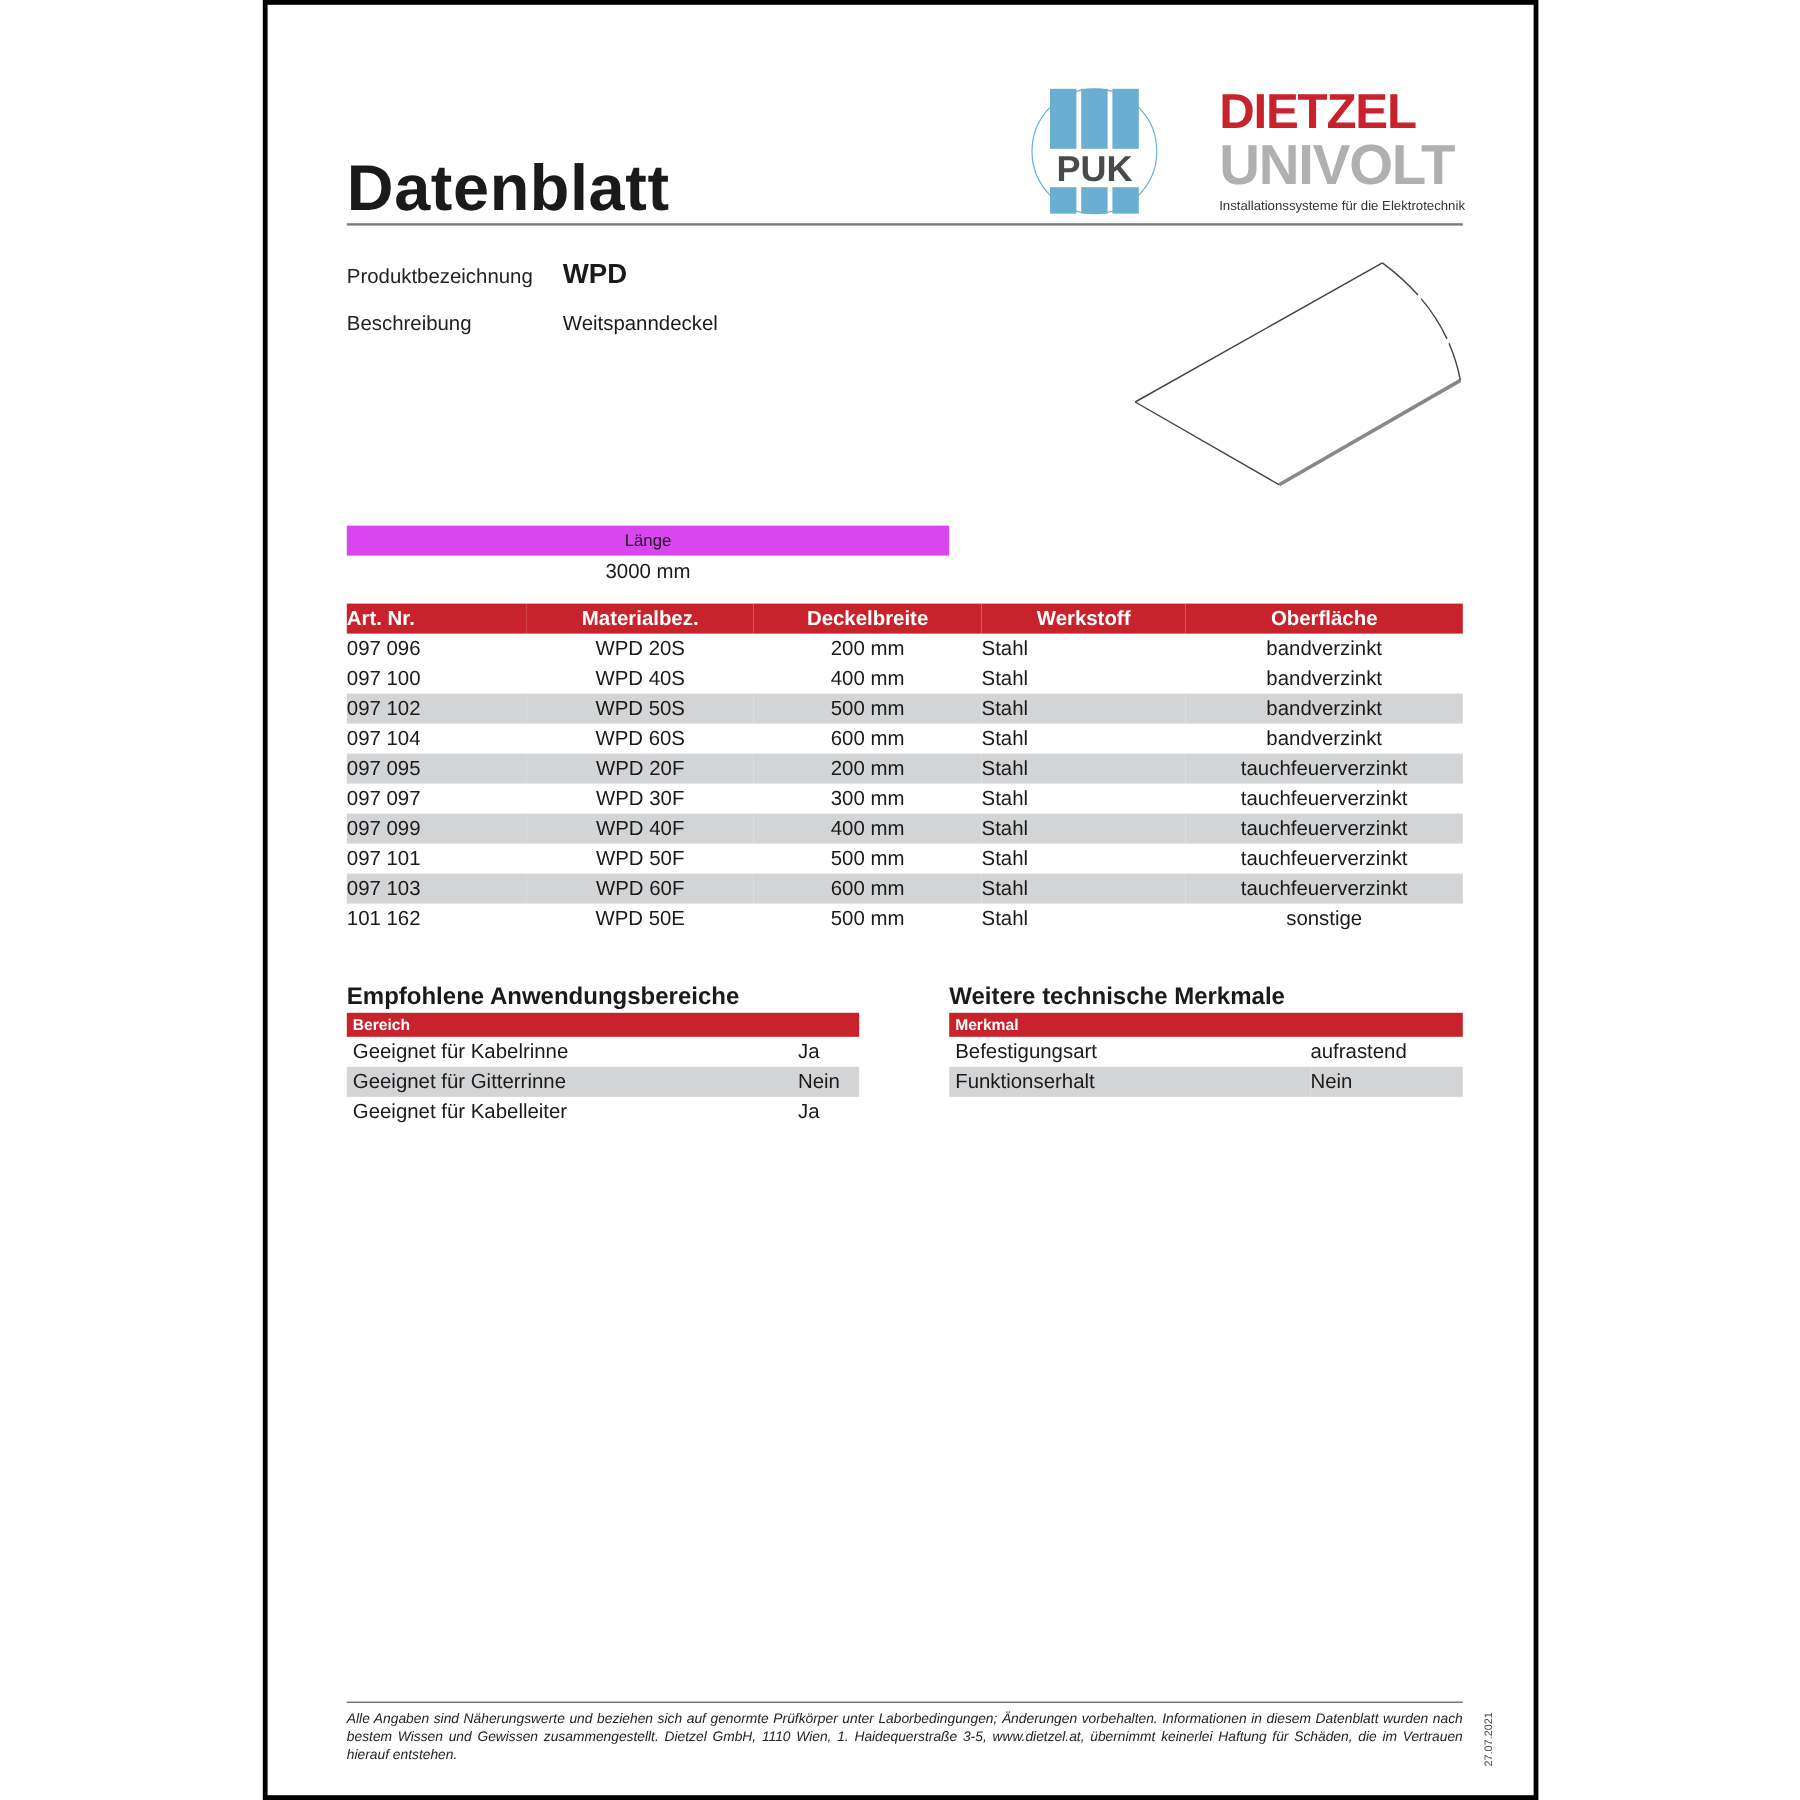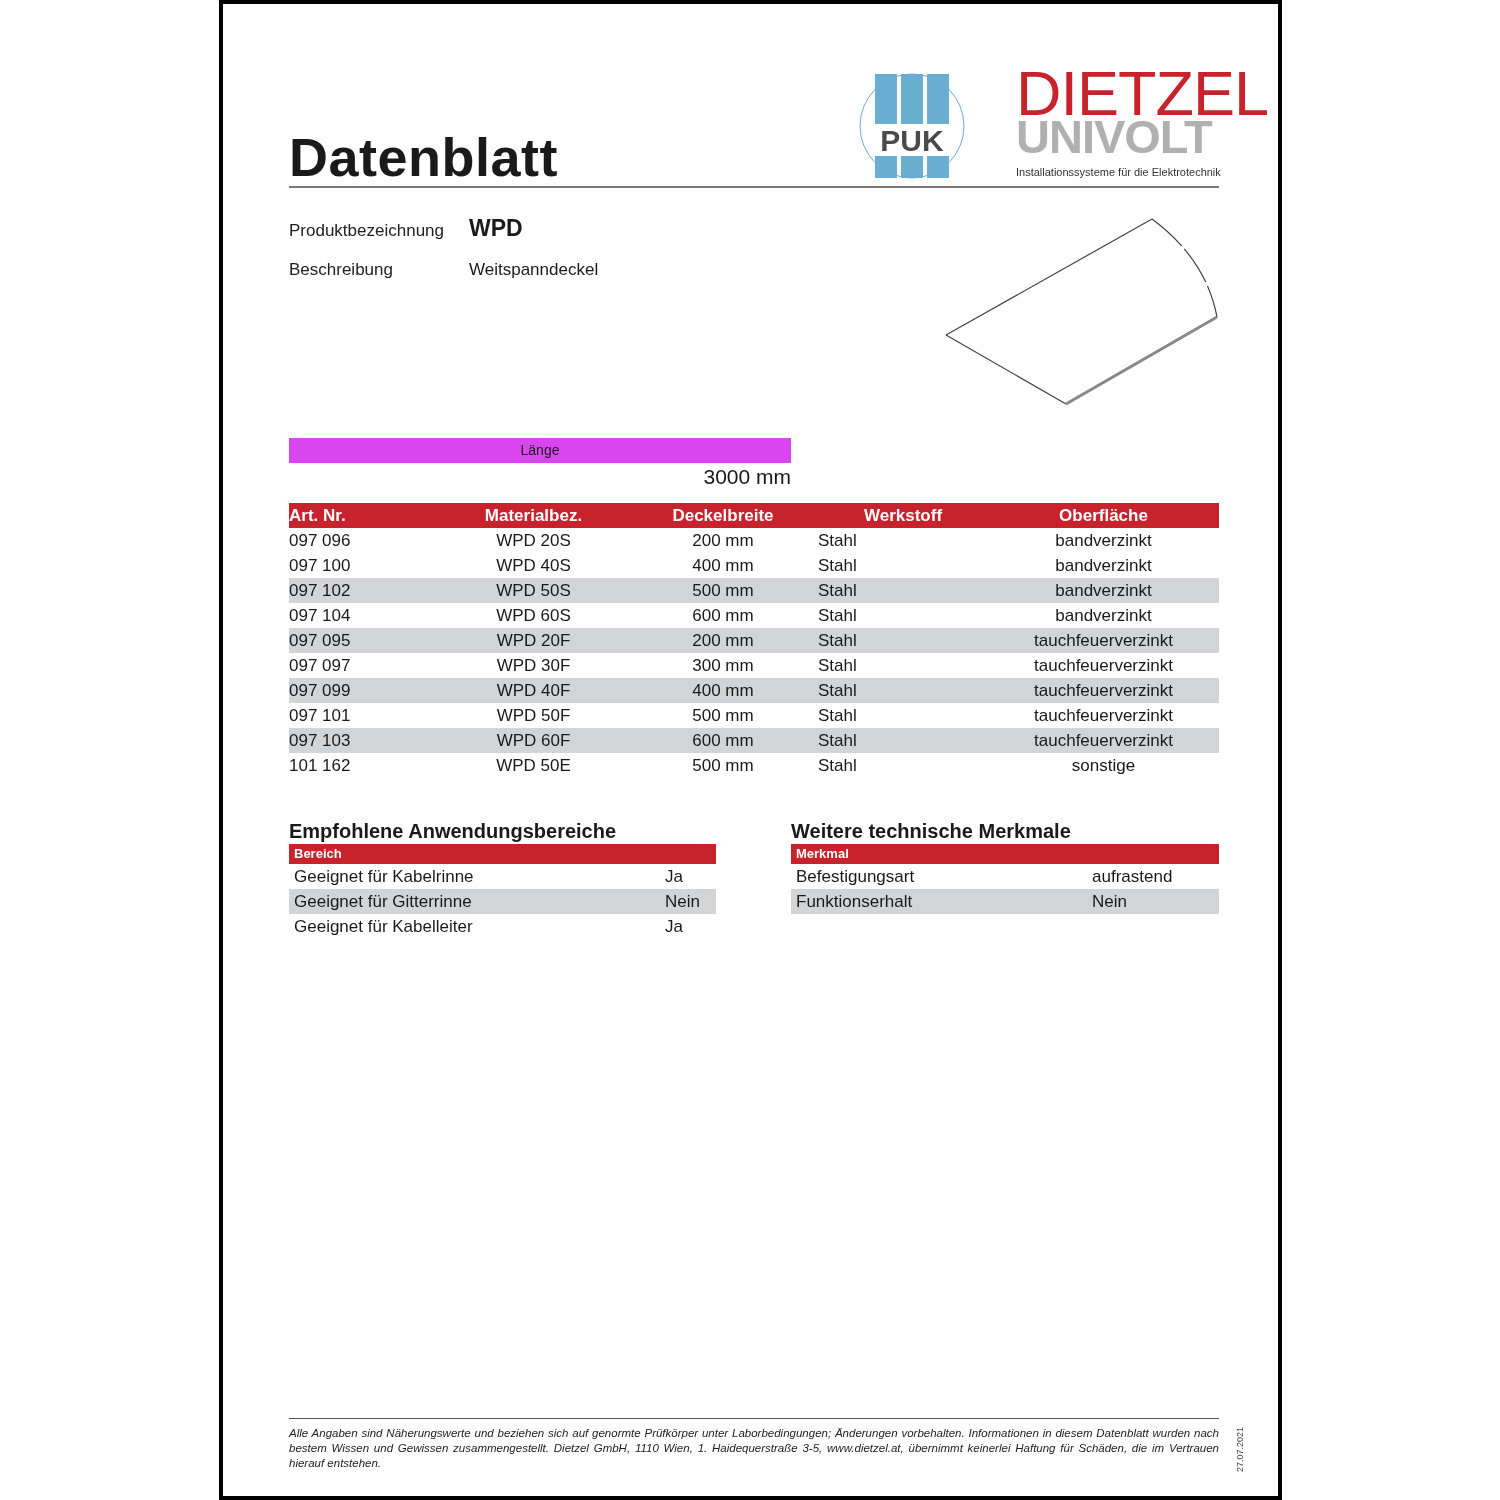--- a/index.html
+++ b/index.html
@@ -4,32 +4,32 @@
 <style>
   html, body { margin:0; padding:0; background:#ffffff; }
   body { width:1500px; height:1500px; position:relative; overflow:hidden; font-family:"Liberation Sans", sans-serif; color:#1a1a1a; }
   .page { position:absolute; left:219px; top:0; width:1055px; height:1492px; border:4px solid #000; background:#fff; }
   .abs { position:absolute; }
   .title { left:66px; top:122px; font-size:54px; font-weight:bold; color:#1a1a1a; letter-spacing:0.5px; }
   .hr-top { left:66px; top:182px; width:930px; height:2px; background:#7a7a7a; }
   
   .puk { left:636px; top:68px; width:110px; height:108px; }
   
-  .dietzel { left:793px; top:66px; font-size:63px; font-weight:normal; color:#c8232c; letter-spacing:-1px; line-height:46px; }
+  .dietzel { left:793px; top:66px; font-size:41px; font-weight:bold; color:#c8232c; letter-spacing:-1px; line-height:46px; }
   .univolt { left:793px; top:110px; font-size:47px; font-weight:bold; color:#b0b0b0; letter-spacing:-1px; line-height:46px; }
   .tagline { left:793px; top:162px; font-size:11px; color:#333; }
   .lbl { font-size:17px; color:#222; }
   .lbl-prod { left:66px; top:217px; }
   .val-prod { left:246px; top:211px; font-size:23px; font-weight:bold; color:#1a1a1a; }
   .lbl-desc { left:66px; top:256px; }
   .val-desc { left:246px; top:256px; font-size:17px; }
   .drawing { left:715px; top:205px; width:285px; height:200px; }
   
   .laenge-head { left:66px; top:434px; width:502px; height:25px; background:#d946ef; text-align:center; font-size:14px; line-height:25px; }
-  .laenge-val { left:66px; top:460px; width:502px; height:25px; text-align:right; font-size:21px; line-height:25px; }
+  .laenge-val { left:66px; top:460px; width:502px; height:25px; text-align:center; font-size:17px; line-height:25px; }
   
   .main-table { left:66px; top:499px; width:930px; border-collapse:collapse; font-size:17px; }
   .main-table th { background:#c8232c; color:#fff; font-weight:bold; height:25px; padding:0; line-height:25px; }
   .main-table td { height:25px; padding:0; line-height:25px; }
   .main-table tr.alt td { background:#d3d4d6; }
   .c0 { text-align:left; width:150px; }
   .c1 { text-align:center; width:189px; }
   .c2 { text-align:center; width:190px; }
   .c3 { width:170px;margin-top:24px; }
   .c4 { text-align:center; width:231px; }

